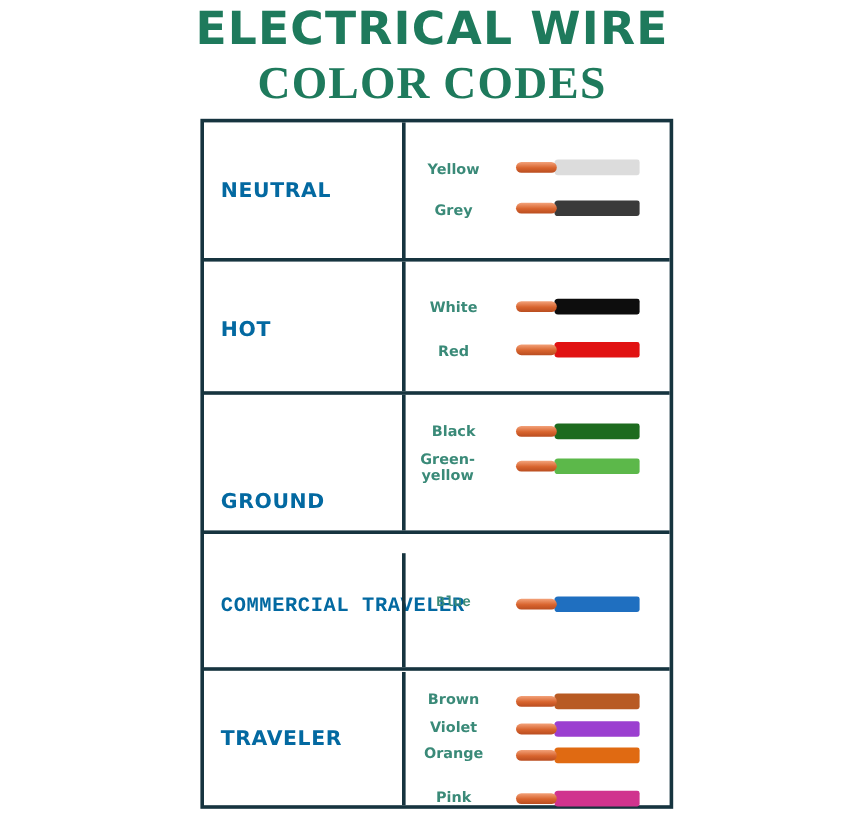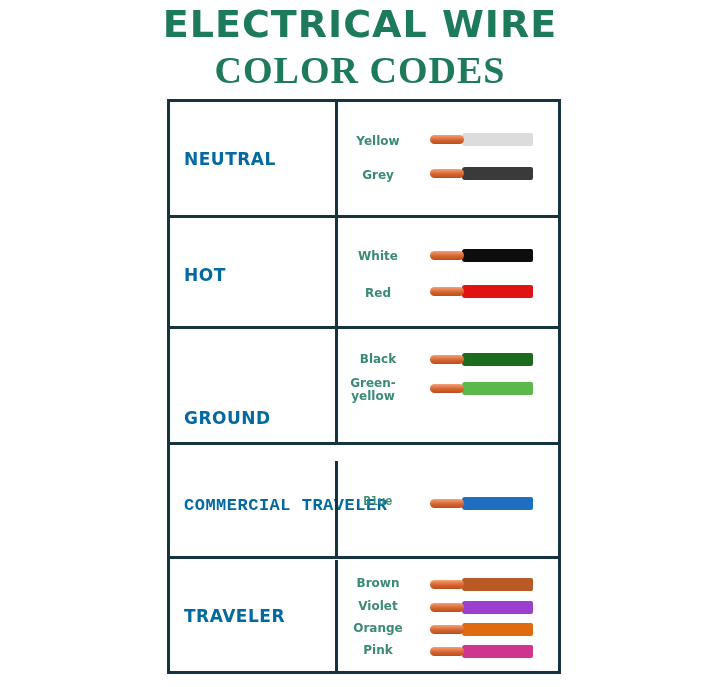--- a/index.html
+++ b/index.html
@@ -107,21 +107,21 @@
           <div class="copper"></div>
         </div>
       </div>
     <div class="wire" style="top:61px;">
         <div class="wlabel" style="top:1px">Orange</div>
         <div class="cable" style="top:2px">
           <div class="ins" style="background:#e06a12"></div>
           <div class="copper"></div>
         </div>
       </div>
-    <div class="wire" style="top:83px;">
+    <div class="wire" style="top:97px;">
         <div class="wlabel" style="top:1px">Pink</div>
         <div class="cable" style="top:2px">
           <div class="ins" style="background:#d0348e"></div>
           <div class="copper"></div>
         </div>
       </div>
   </div>
 </div>
 
 </body></html>

